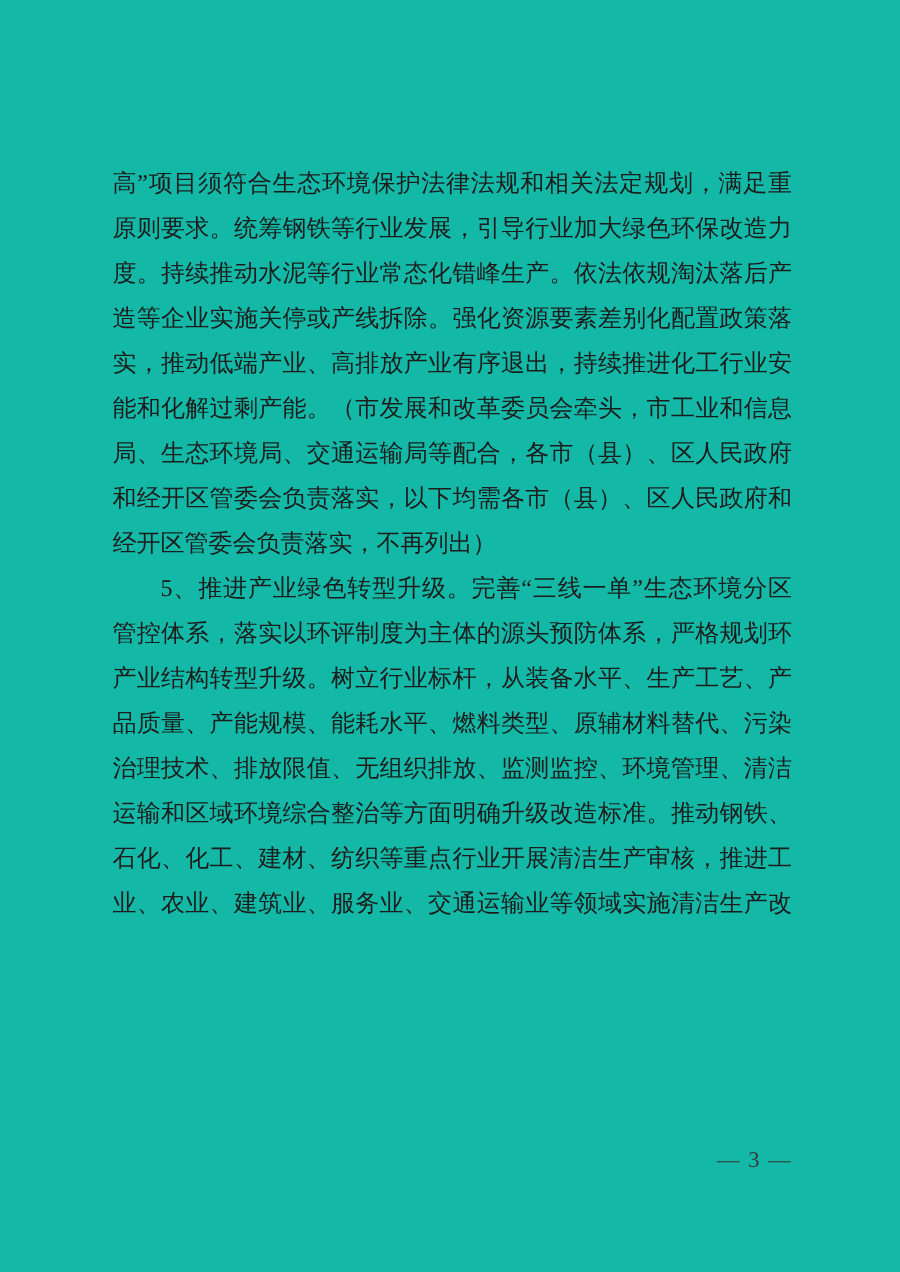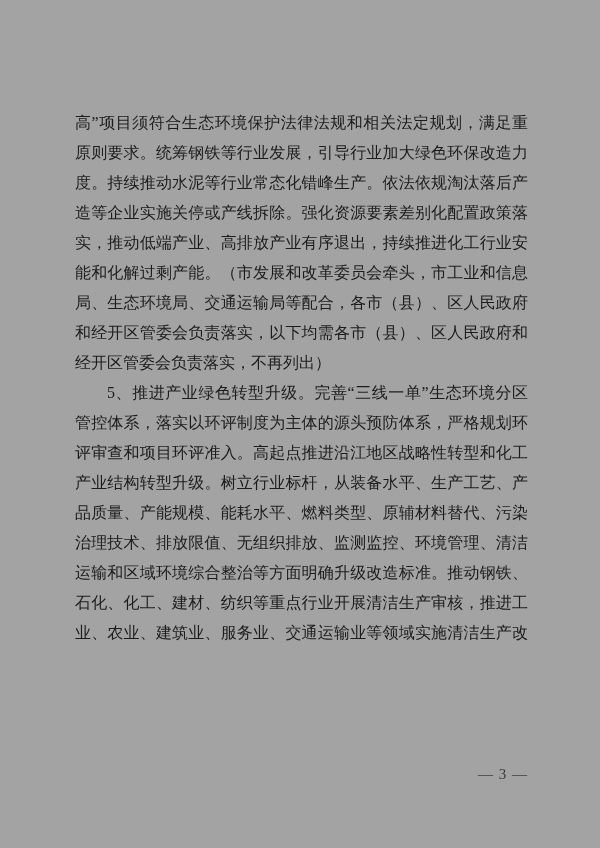--- a/index.html
+++ b/index.html
@@ -4,21 +4,21 @@
 <style>
   html, body {
     margin: 0;
     padding: 0;
     background: #ffffff;
   }
   .page {
     position: relative;
     width: 600px;
     height: 848px;
-    background: #a3a3a3;
+    background: #14b8a6;
     overflow: hidden;
     font-family: "Liberation Serif", "DejaVu Serif", serif;
   }
   .doc-body {
     position: absolute;
     left: 75px;
     top: 108px;
     width: 453px;
     color: #1c1c1c;
   }
@@ -62,21 +62,20 @@
       <div class="line just"><span class="seg fangsong">原则要求。统筹钢铁等行业发展，引导行业加大绿色环保改造力</span></div>
       <div class="line just"><span class="seg fangsong">度。持续推动水泥等行业常态化错峰生产。依法依规淘汰落后产</span></div>
       <div class="line just"><span class="seg fangsong">造等企业实施关停或产线拆除。强化资源要素差别化配置政策落</span></div>
       <div class="line just"><span class="seg fangsong">实，推动低端产业、高排放产业有序退出，持续推进化工行业安</span></div>
       <div class="line just"><span class="seg fangsong">能和化解过剩产能。</span><span class="seg kaiti">（市发展和改革委员会牵头，市工业和信息化</span></div>
       <div class="line just"><span class="seg kaiti">局、生态环境局、交通运输局等配合，各市（县）、区人民政府</span></div>
       <div class="line just"><span class="seg kaiti">和经开区管委会负责落实，以下均需各市（县）、区人民政府和</span></div>
       <div class="line"><span class="seg kaiti">经开区管委会负责落实，不再列出）</span></div>
       <div class="line just indent"><span class="seg fangsong">5、推进产业绿色转型升级。完善“三线一单”生态环境分区</span></div>
       <div class="line just"><span class="seg fangsong">管控体系，落实以环评制度为主体的源头预防体系，严格规划环</span></div>
-      <div class="line just"><span class="seg fangsong">评审查和项目环评准入。高起点推进沿江地区战略性转型和化工</span></div>
       <div class="line just"><span class="seg fangsong">产业结构转型升级。树立行业标杆，从装备水平、生产工艺、产</span></div>
       <div class="line just"><span class="seg fangsong">品质量、产能规模、能耗水平、燃料类型、原辅材料替代、污染</span></div>
       <div class="line just"><span class="seg fangsong">治理技术、排放限值、无组织排放、监测监控、环境管理、清洁</span></div>
       <div class="line just"><span class="seg fangsong">运输和区域环境综合整治等方面明确升级改造标准。推动钢铁、</span></div>
       <div class="line just"><span class="seg fangsong">石化、化工、建材、纺织等重点行业开展清洁生产审核，推进工</span></div>
       <div class="line just"><span class="seg fangsong">业、农业、建筑业、服务业、交通运输业等领域实施清洁生产改</span></div>
     </div>
   <div class="page-number">— 3 —</div>
 </div>
 

